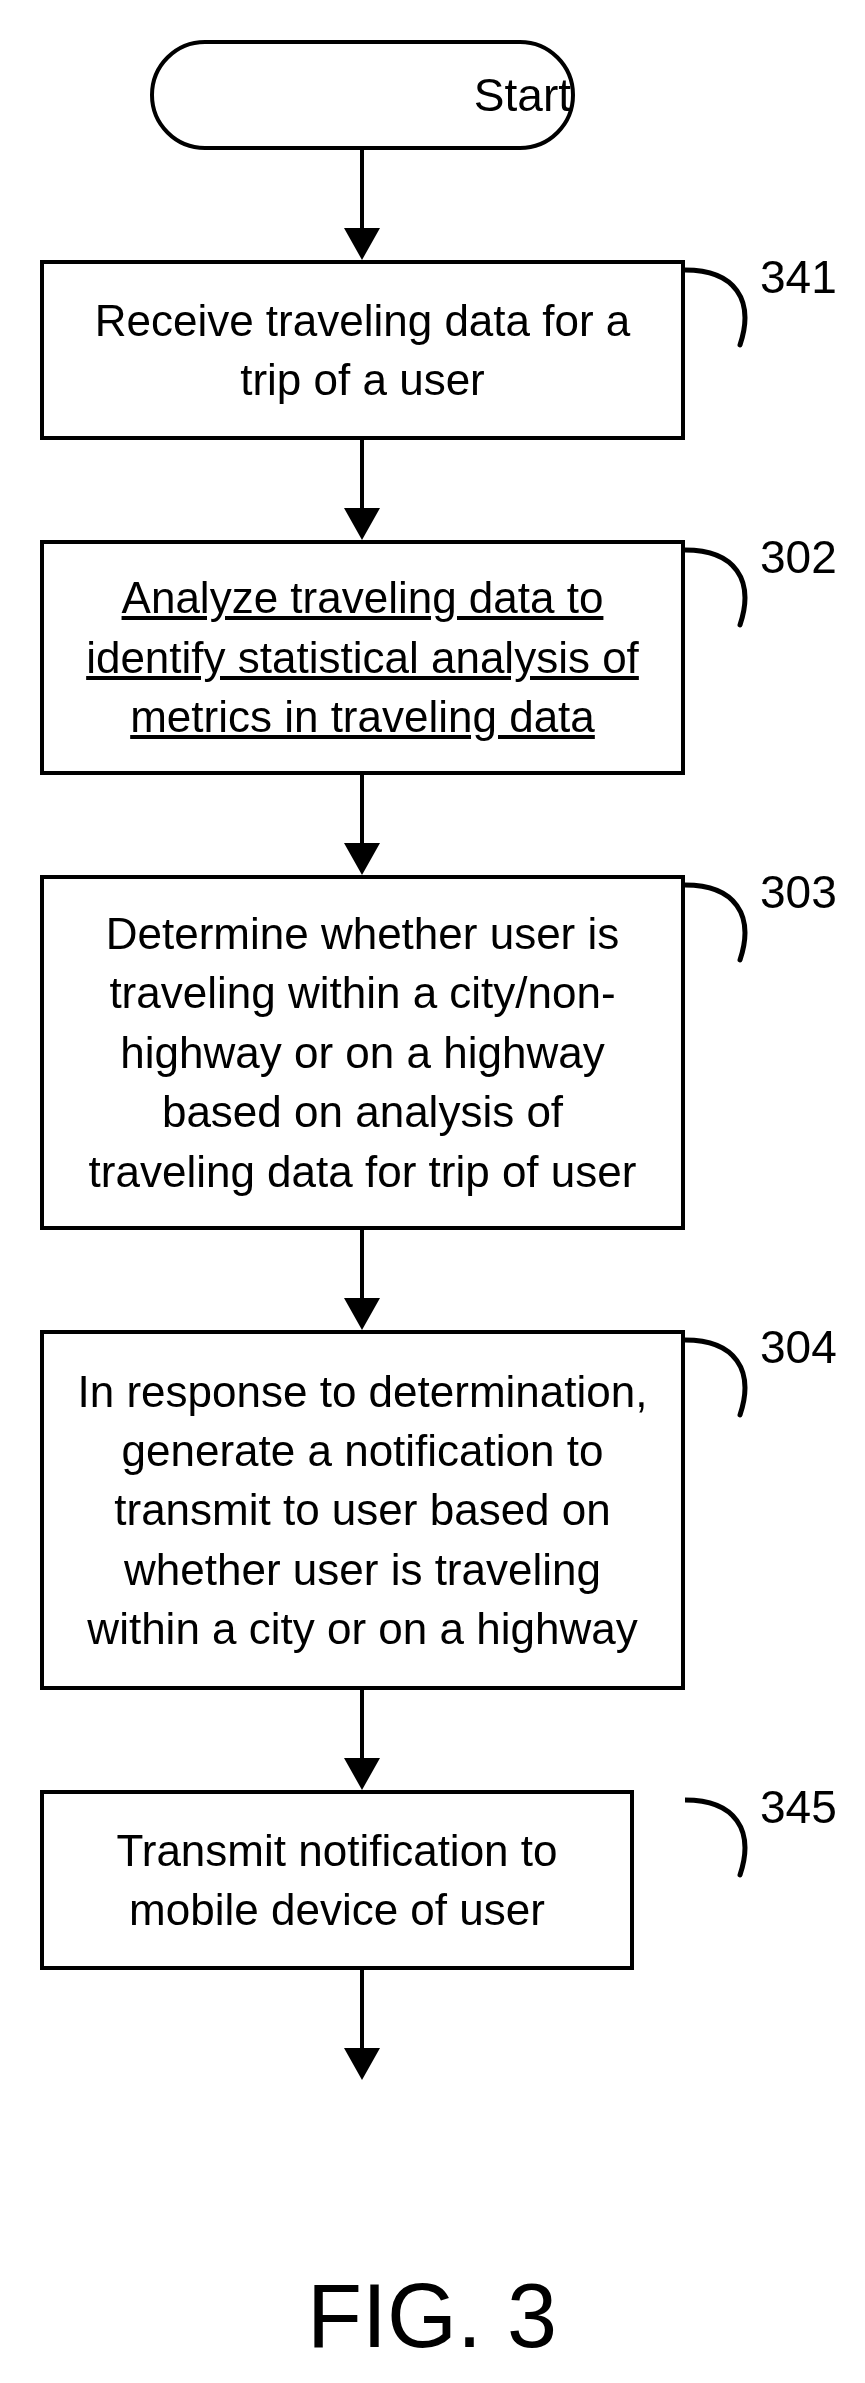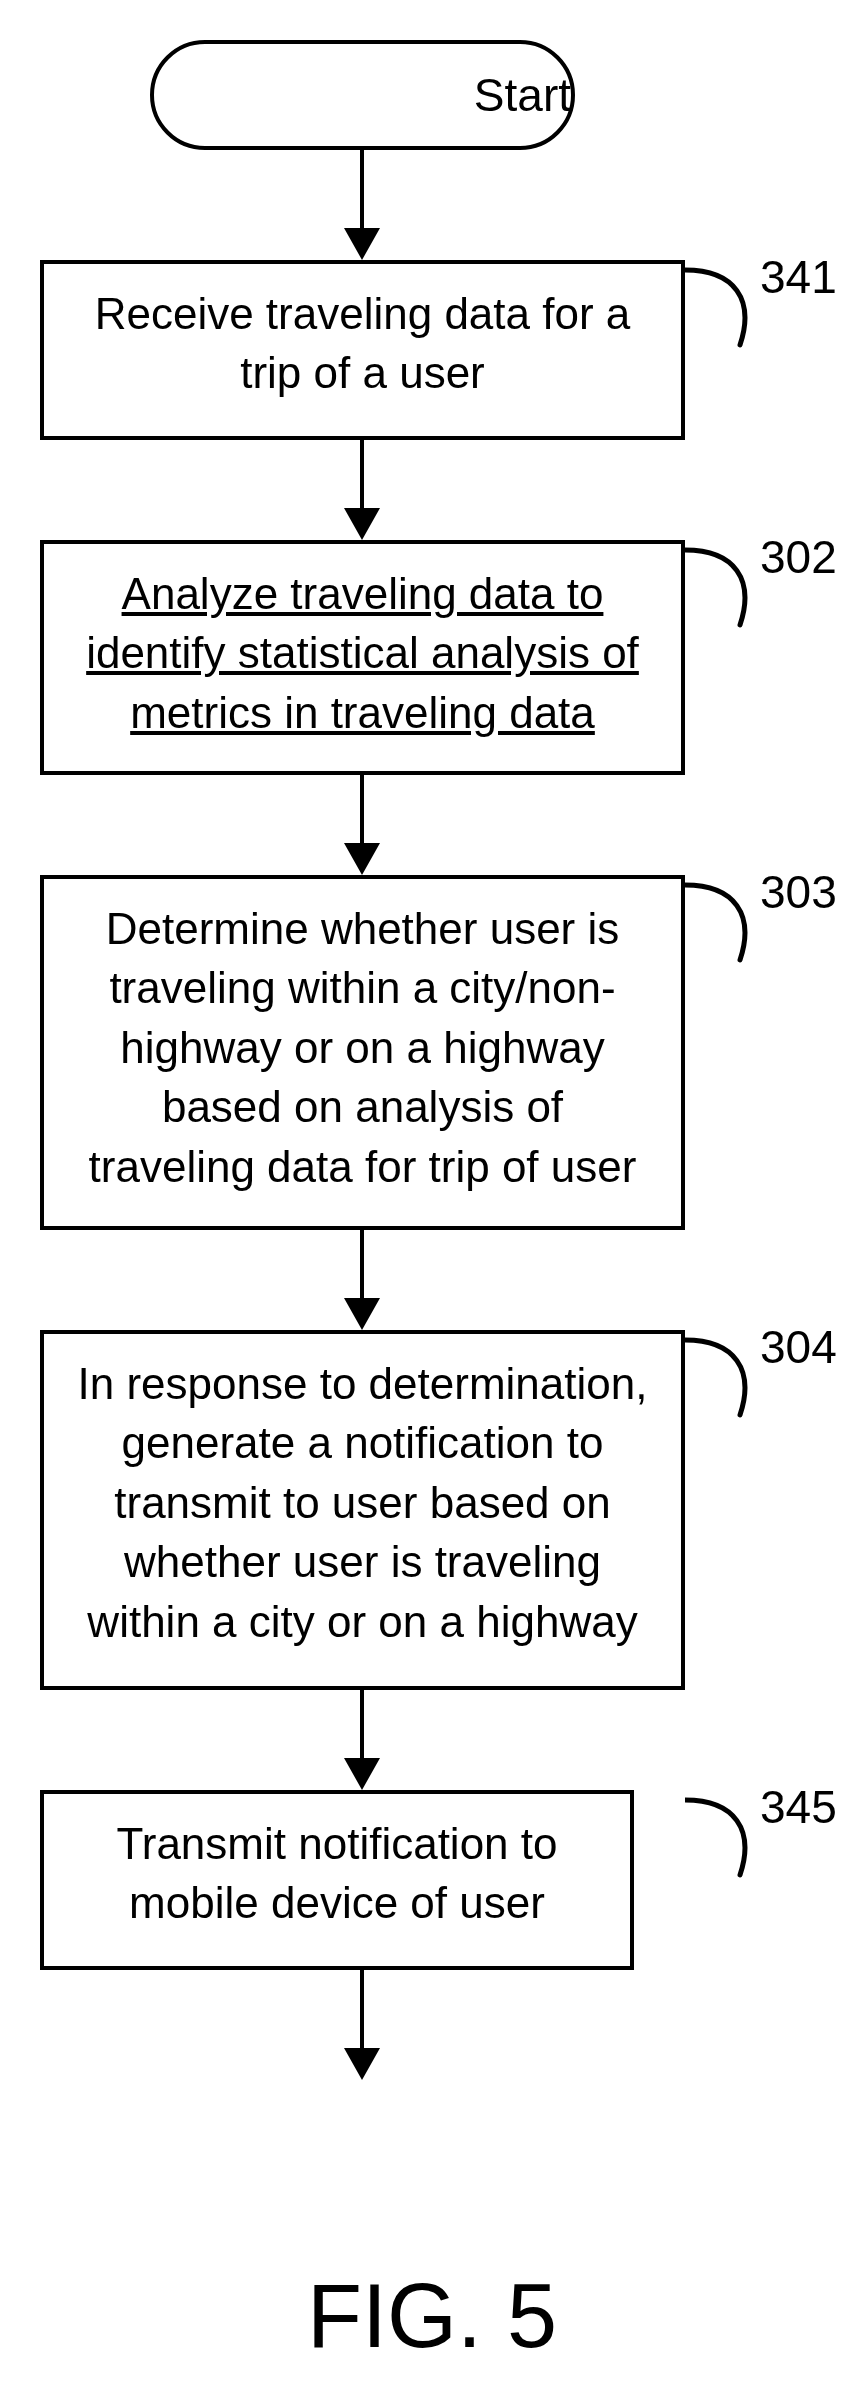--- a/index.html
+++ b/index.html
@@ -22,21 +22,21 @@
     align-items: center;
     justify-content: flex-end;
     font-size: 46px;
     box-sizing: border-box;
     background: #fff;
   }
   .process {
     position: absolute;
     border: 4px solid #000;
     display: flex;
-    align-items: flex-start;
+    align-items: center;
     justify-content: center;
     text-align: center;
     font-size: 44px;
     line-height: 1.35;
     box-sizing: border-box;
     padding: 20px 30px;
     background: #fff;
   }
   .arrow-shaft {
     position: absolute;
@@ -142,15 +142,15 @@
     <svg width="90" height="100" viewBox="0 0 90 100">
       <path d="M0 10 C 50 10, 70 40, 55 85" stroke="#000" stroke-width="5" fill="none" stroke-linecap="round"></path>
     </svg>
   </div>
   <div class="ref-label" style="left:760px; top:1780px;">345</div>
 
   <div class="arrow-shaft" style="left:362px; top:1970px; height:80px;"></div>
   <div class="arrow-head" style="left:362px; top:2048px;"></div>
 
 
-  <div class="fig-label" style="top:2265px; left:432px;">FIG. 5</div>
+  <div class="fig-label" style="top:2265px; left:432px;">FIG. 3</div>
 
 </div>
 
 </body></html>

